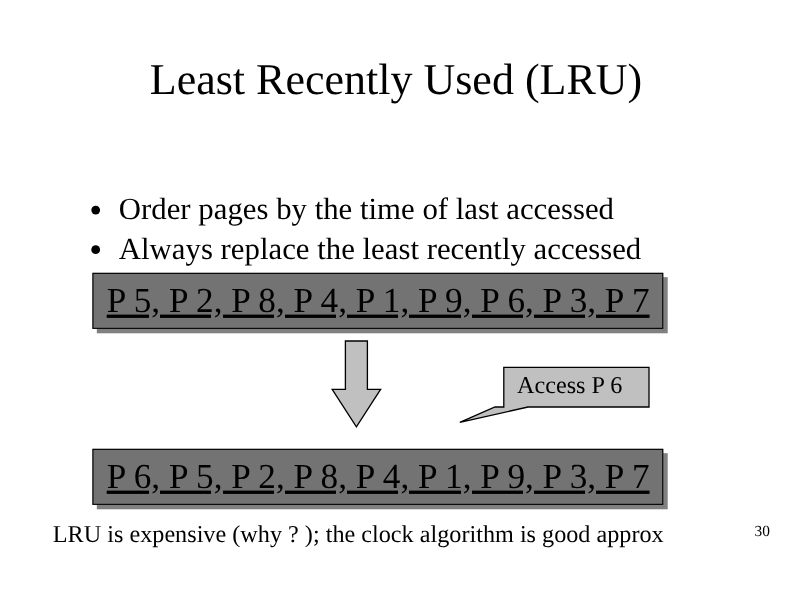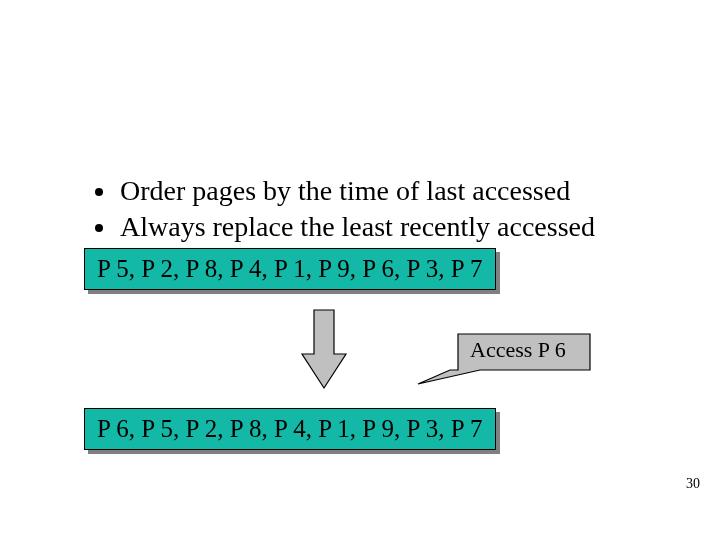--- a/index.html
+++ b/index.html
@@ -27,41 +27,42 @@
   }
   .bullets {
     position: absolute;
     top: 145px;
     left: 48px;
     font-size: 28px;
     line-height: 1.3;
   }
   .bullets li {
     list-style: disc;
-    margin-left: 30px;
+    margin-left: 18px;
     padding-left: 2px;
   }
   .box-wrap {
     position: absolute;
   }
   .shadow {
     position: absolute;
     top: 4px;
     left: 4px;
     width: 100%;
     height: 100%;
     background: #808080;
   }
   .box {
     position: relative;
-    background: #14b8a6;
+    background: #737373;
     border: 1.5px solid #000;
-    font-size: 25px;
+    font-size: 32px;
     padding: 6px 12px;
     white-space: nowrap;
+    text-decoration: underline;
   }
   #box1-wrap { top: 248px; left: 84px; }
   #box2-wrap { top: 408px; left: 84px; }
   .arrow {
     position: absolute;
     top: 304px;
     left: 300px;
     width: 48px;
     height: 90px;
   }
@@ -85,20 +86,21 @@
     right: 20px;
     font-size: 14px;
     text-align: right;
   }
 </style>
 </head>
 <body>
 
 <div class="slide">
 
+  <div class="title">Least Recently Used (LRU)</div>
 
   <ul class="bullets">
     <li>Order pages by the time of last accessed</li>
     <li>Always replace the least recently accessed</li>
   </ul>
 
   <div class="box-wrap" id="box1-wrap">
     <div class="shadow"></div>
     <div class="box">P 5, P 2, P 8, P 4, P 1, P 9, P 6, P 3, P 7</div>
   </div>
@@ -115,16 +117,17 @@
       <text x="114" y="32" text-anchor="middle" font-family="Times New Roman, serif" font-size="22" fill="#000"></text>
     </svg>
     <div style="position:absolute;top:11px;left:60px;font-size:22px;">Access P 6</div>
   </div>
 
   <div class="box-wrap" id="box2-wrap">
     <div class="shadow"></div>
     <div class="box">P 6, P 5, P 2, P 8, P 4, P 1, P 9, P 3, P 7</div>
   </div>
 
+  <div class="footnote">LRU is expensive (why ? ); the clock algorithm is good approx</div>
 
   <div class="pagenum">30</div>
 
 </div>
 
 </body></html>

